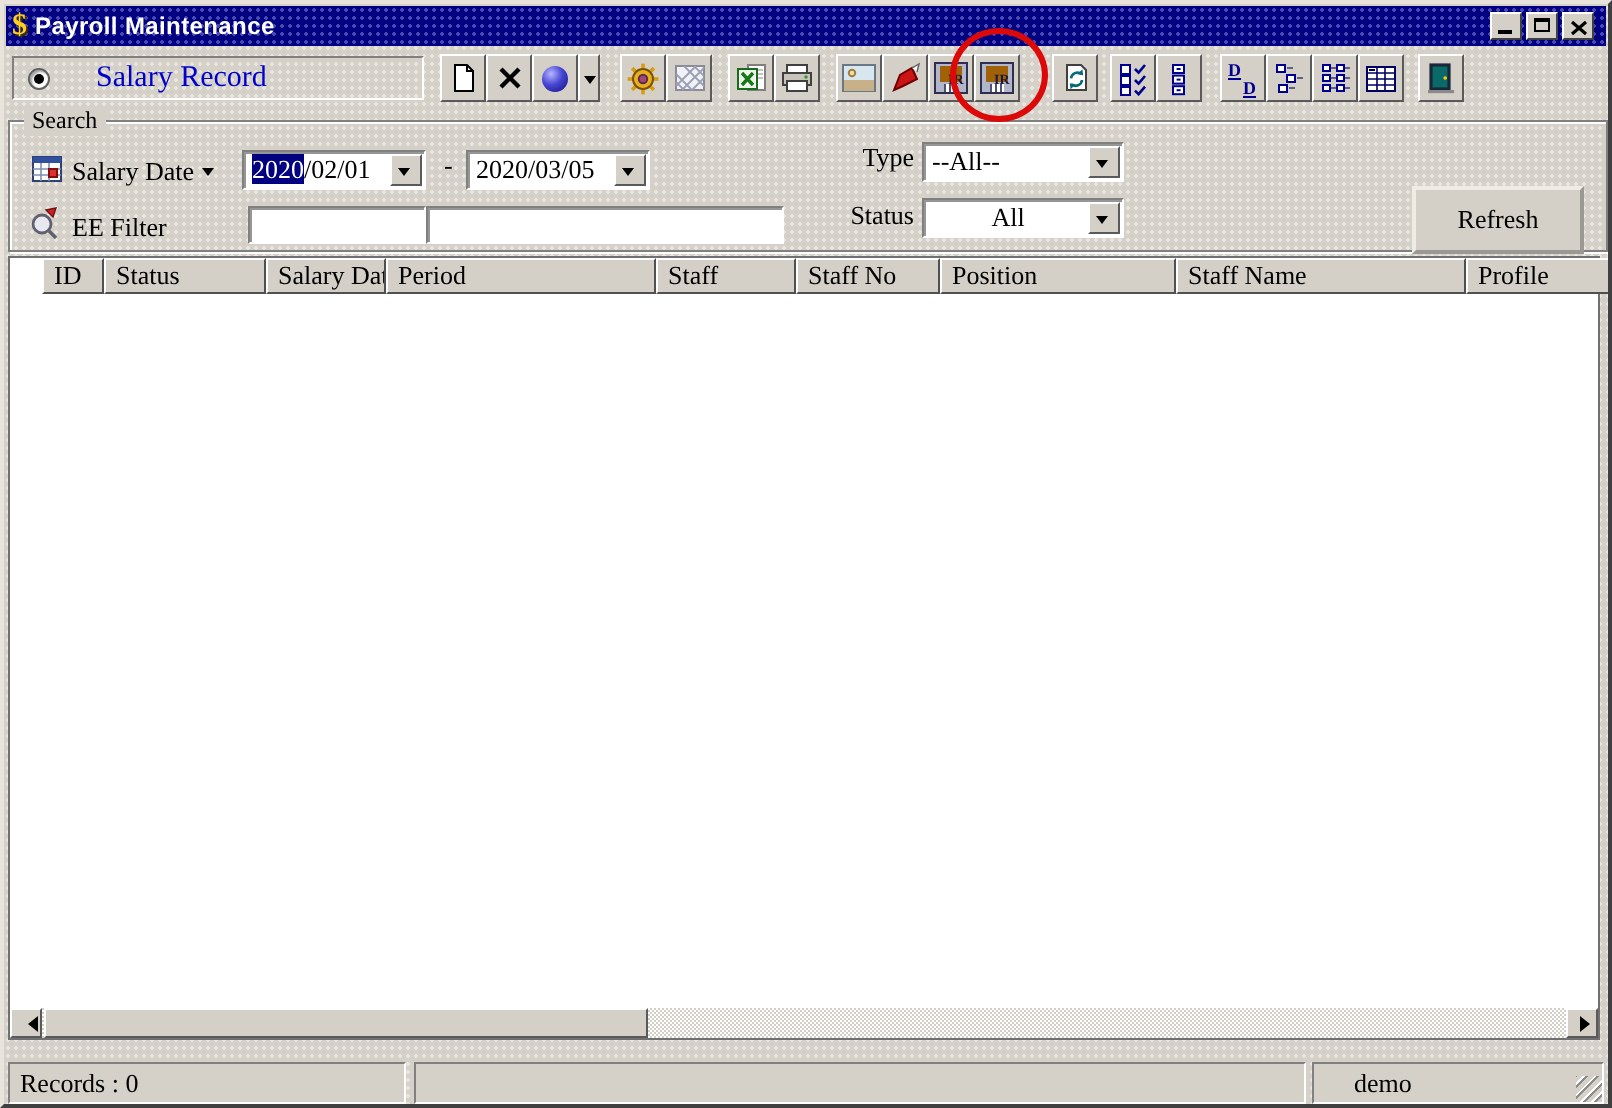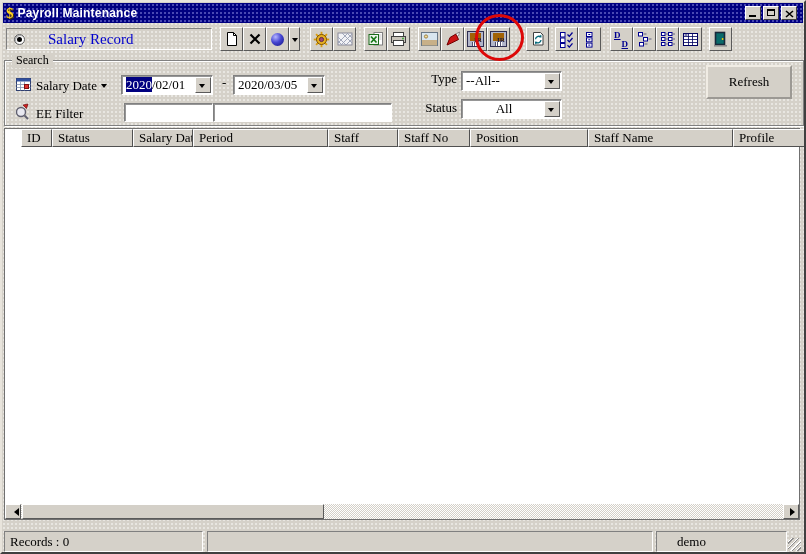--- a/index.html
+++ b/index.html
@@ -73,21 +73,21 @@
   .sunken{background:#fff;border:1px solid;border-color:#808080 #fff #fff #808080;
     box-shadow:inset 1px 1px 0 rgba(64,64,64,.55);box-sizing:border-box;position:absolute;}
   .combo-text{position:absolute;left:4px;top:1px;line-height:16px;font-size:13px;white-space:pre;}
   .hl{background:#000080;color:#fff;}
   .combo-btn{position:absolute;right:1px;top:1px;bottom:1px;width:16px;background:#d4d0c8;
     border:1px solid;border-color:#fff #5a5a5a #5a5a5a #fff;box-sizing:border-box;}
   .combo-btn::after{content:"";position:absolute;left:3px;top:6px;border:3.5px solid transparent;border-top:4px solid #000;}
   .tri-down{position:absolute;width:0;height:0;border:3.5px solid transparent;border-top:4px solid #000;}
   .ee-input{position:absolute;box-sizing:border-box;background:#fff;border:1px solid;border-color:#808080 #fff #fff #808080;
     box-shadow:inset 1px 1px 0 rgba(64,64,64,.55);font:13px "Liberation Serif",serif;padding:0 3px;outline:none;}
-  .refresh-btn{position:absolute;left:701px;top:4px;width:86px;height:34px;background:#d4d0c8;
+  .refresh-btn{position:absolute;left:701px;top:32px;width:86px;height:34px;background:#d4d0c8;
     border:2px outset #f0ece4;font:13px "Liberation Serif",serif;text-align:center;line-height:30px;box-sizing:border-box;}
   
   .grid{position:absolute;left:2px;top:126px;width:796px;height:392px;box-sizing:border-box;
     border:1px solid #707070;background:#fff;}
   .grid-header{position:absolute;left:16px;top:0;right:0;height:18px;display:flex;background:#d4d0c8;}
   .gh{box-sizing:border-box;height:18px;border:1px solid;border-color:#fff #505050 #505050 #fff;
     background:#d4d0c8;padding:0 0 0 5px;font-size:13px;line-height:16px;overflow:hidden;white-space:nowrap;flex:0 0 auto;}
   .gh:nth-child(1){width:31px;} .gh:nth-child(2){width:81px;} .gh:nth-child(3){width:60px;}
   .gh:nth-child(4){width:135px;} .gh:nth-child(5){width:70px;} .gh:nth-child(6){width:72px;}
   .gh:nth-child(7){width:118px;} .gh:nth-child(8){width:145px;} .gh:nth-child(9){width:82px;}
@@ -100,21 +100,21 @@
   .sb-left{left:0;} .sb-right{right:0;}
   .sb-left::after{content:"";position:absolute;left:4px;top:3px;border:4px solid transparent;border-right:5px solid #000;}
   .sb-right::after{content:"";position:absolute;left:6px;top:3px;border:4px solid transparent;border-left:5px solid #000;}
   .sb-thumb{position:absolute;left:17px;top:0;width:302px;height:15px;background:#d4d0c8;
     border:1px solid;border-color:#fff #5a5a5a #5a5a5a #fff;box-sizing:border-box;}
   
   .statusbar{position:absolute;left:0;top:527px;width:802px;height:25px;}
   .spanel{position:absolute;top:2px;height:21px;box-sizing:border-box;background:#d5d1c9;
     border:1px solid;border-color:#808080 #fff #fff #808080;
     font-size:13px;line-height:19px;padding-left:5px;overflow:hidden;white-space:nowrap;}
-  .sp1{left:2px;width:199px;} .sp2{left:205px;width:446px;} .sp3{left:654px;width:131px;padding-left:20px;}
+  .sp1{left:2px;width:199px;} .sp2{left:205px;width:446px;} .sp3{left:654px;width:146px;padding-left:20px;}
   .grip{position:absolute;right:3px;top:9px;width:13px;height:13px;
     background:repeating-linear-gradient(-45deg, transparent 0 2px, #8c8c8c 2px 3px, #ffffff 3px 4px);}
 </style>
 </head>
 <body>
 
 <div class="window">
 
   <div class="titlebar">
     <span class="app-icon">$</span>

